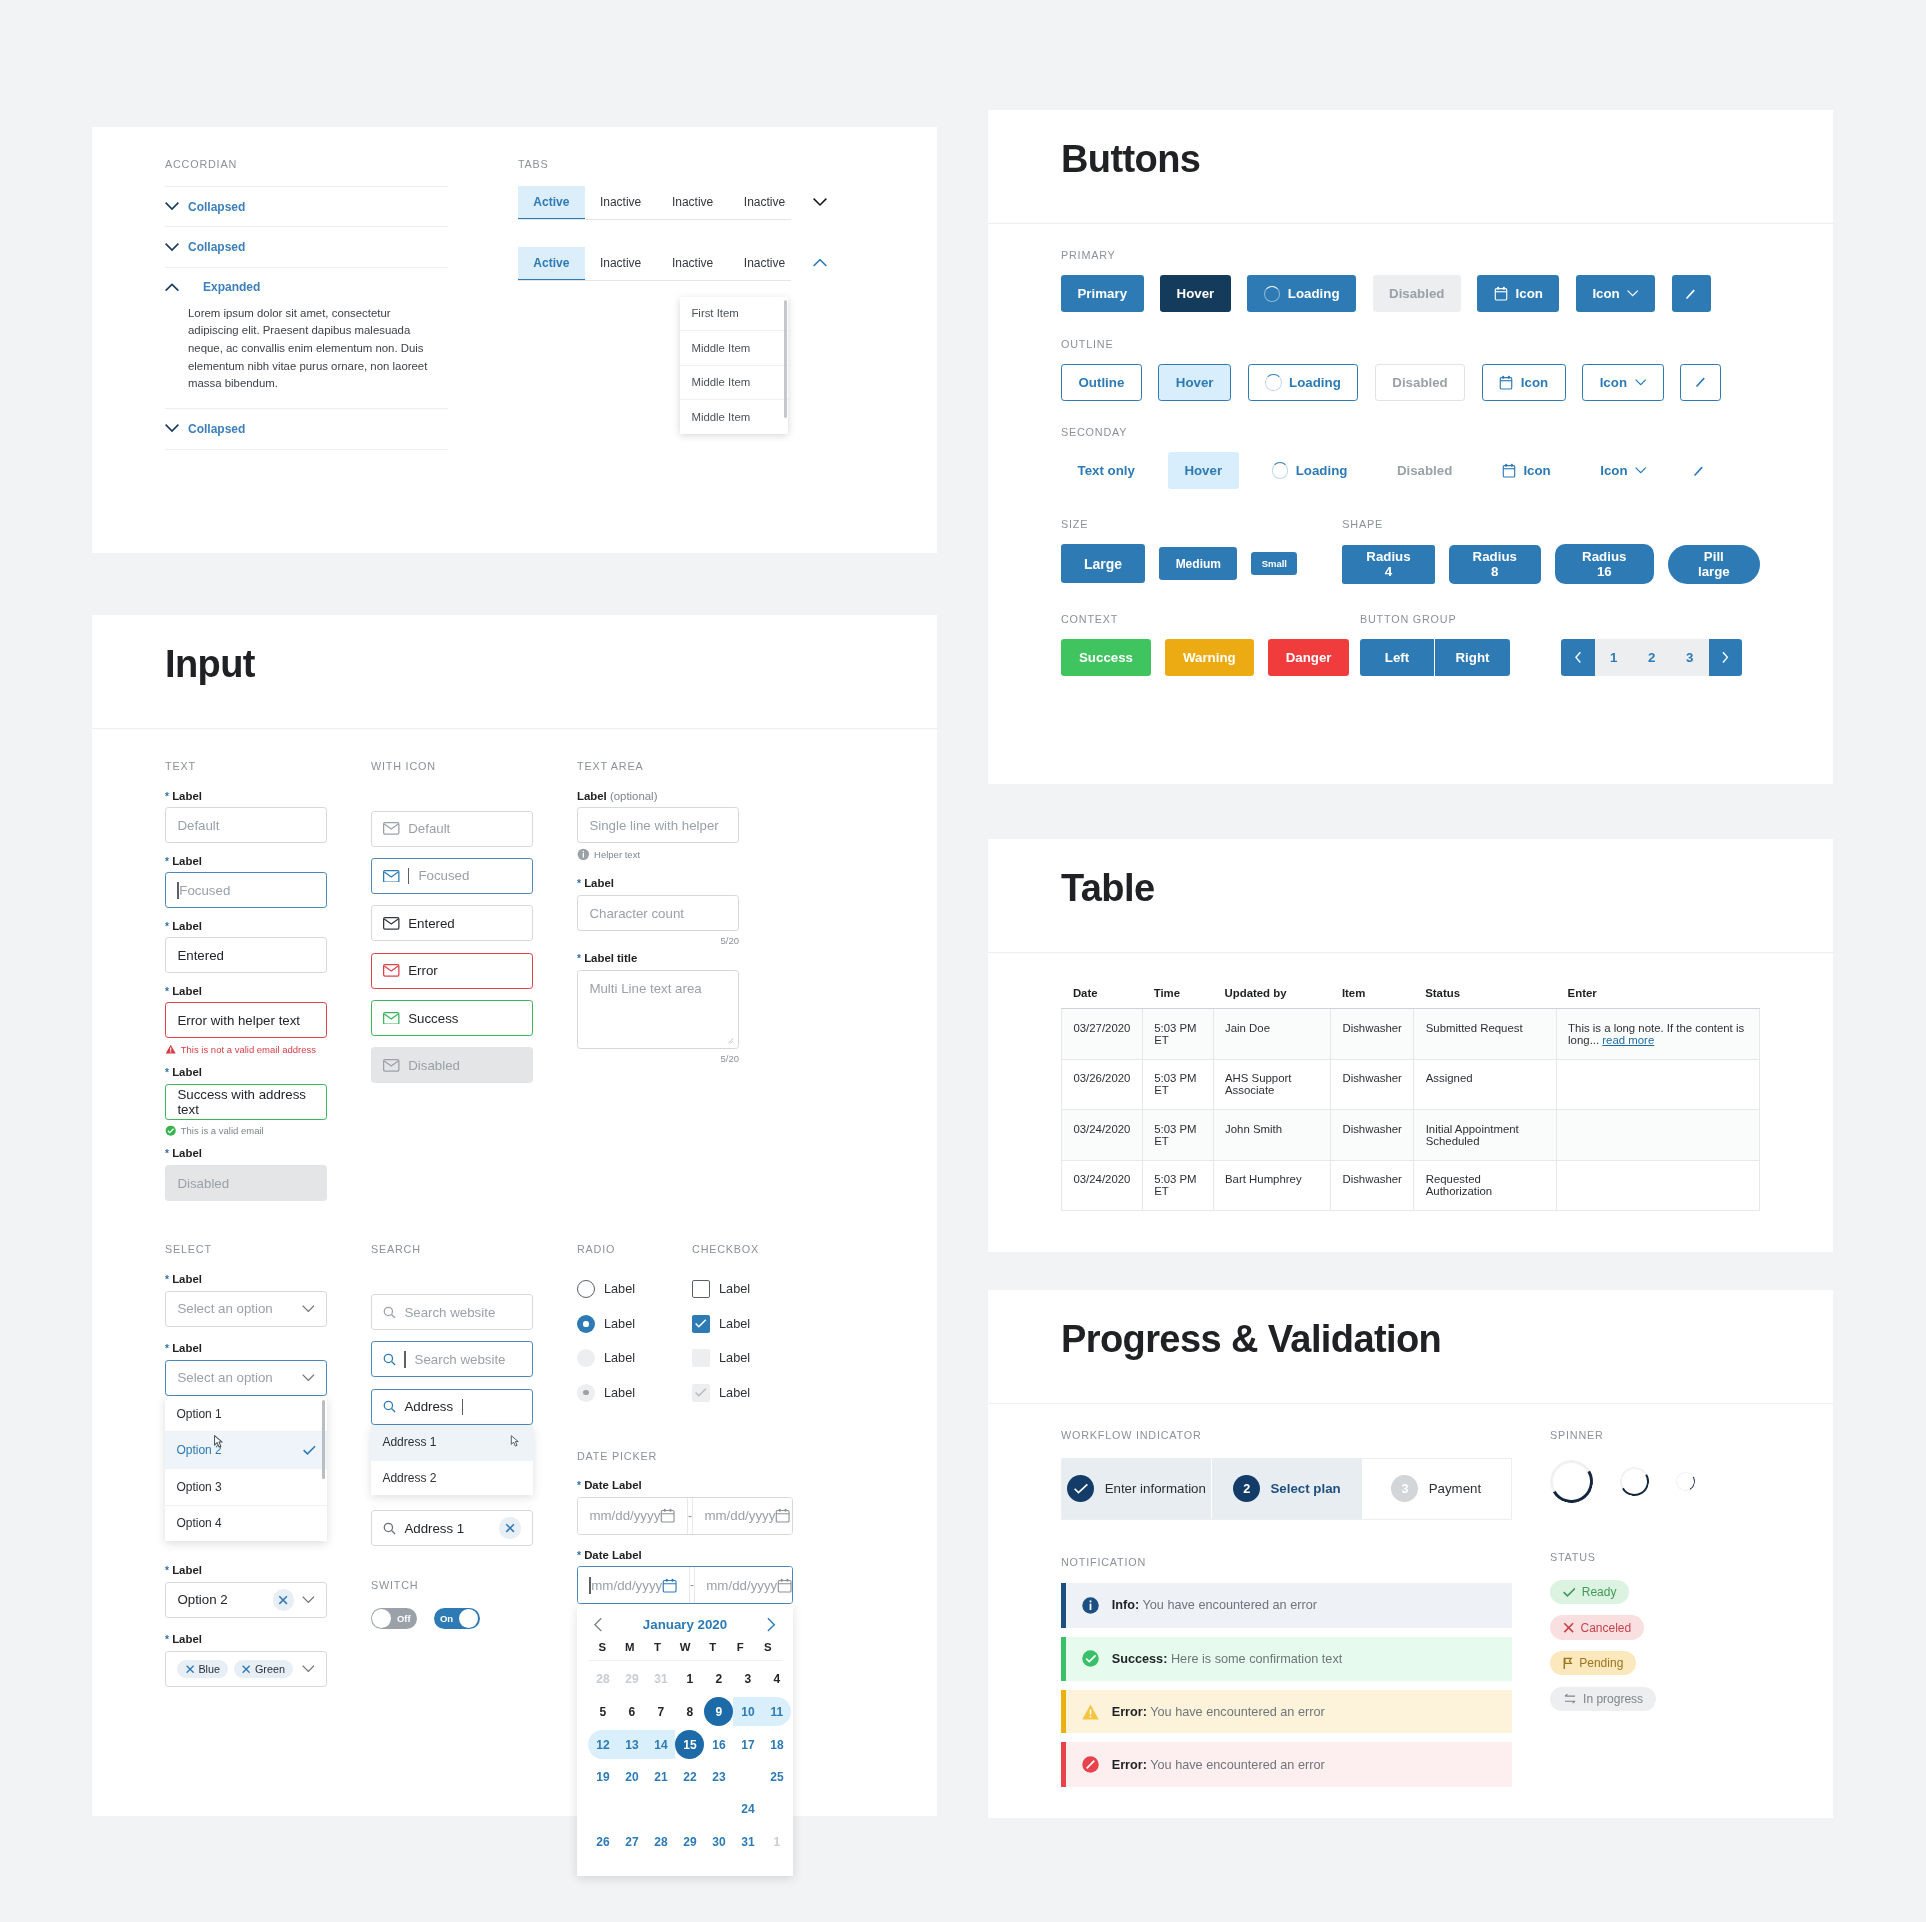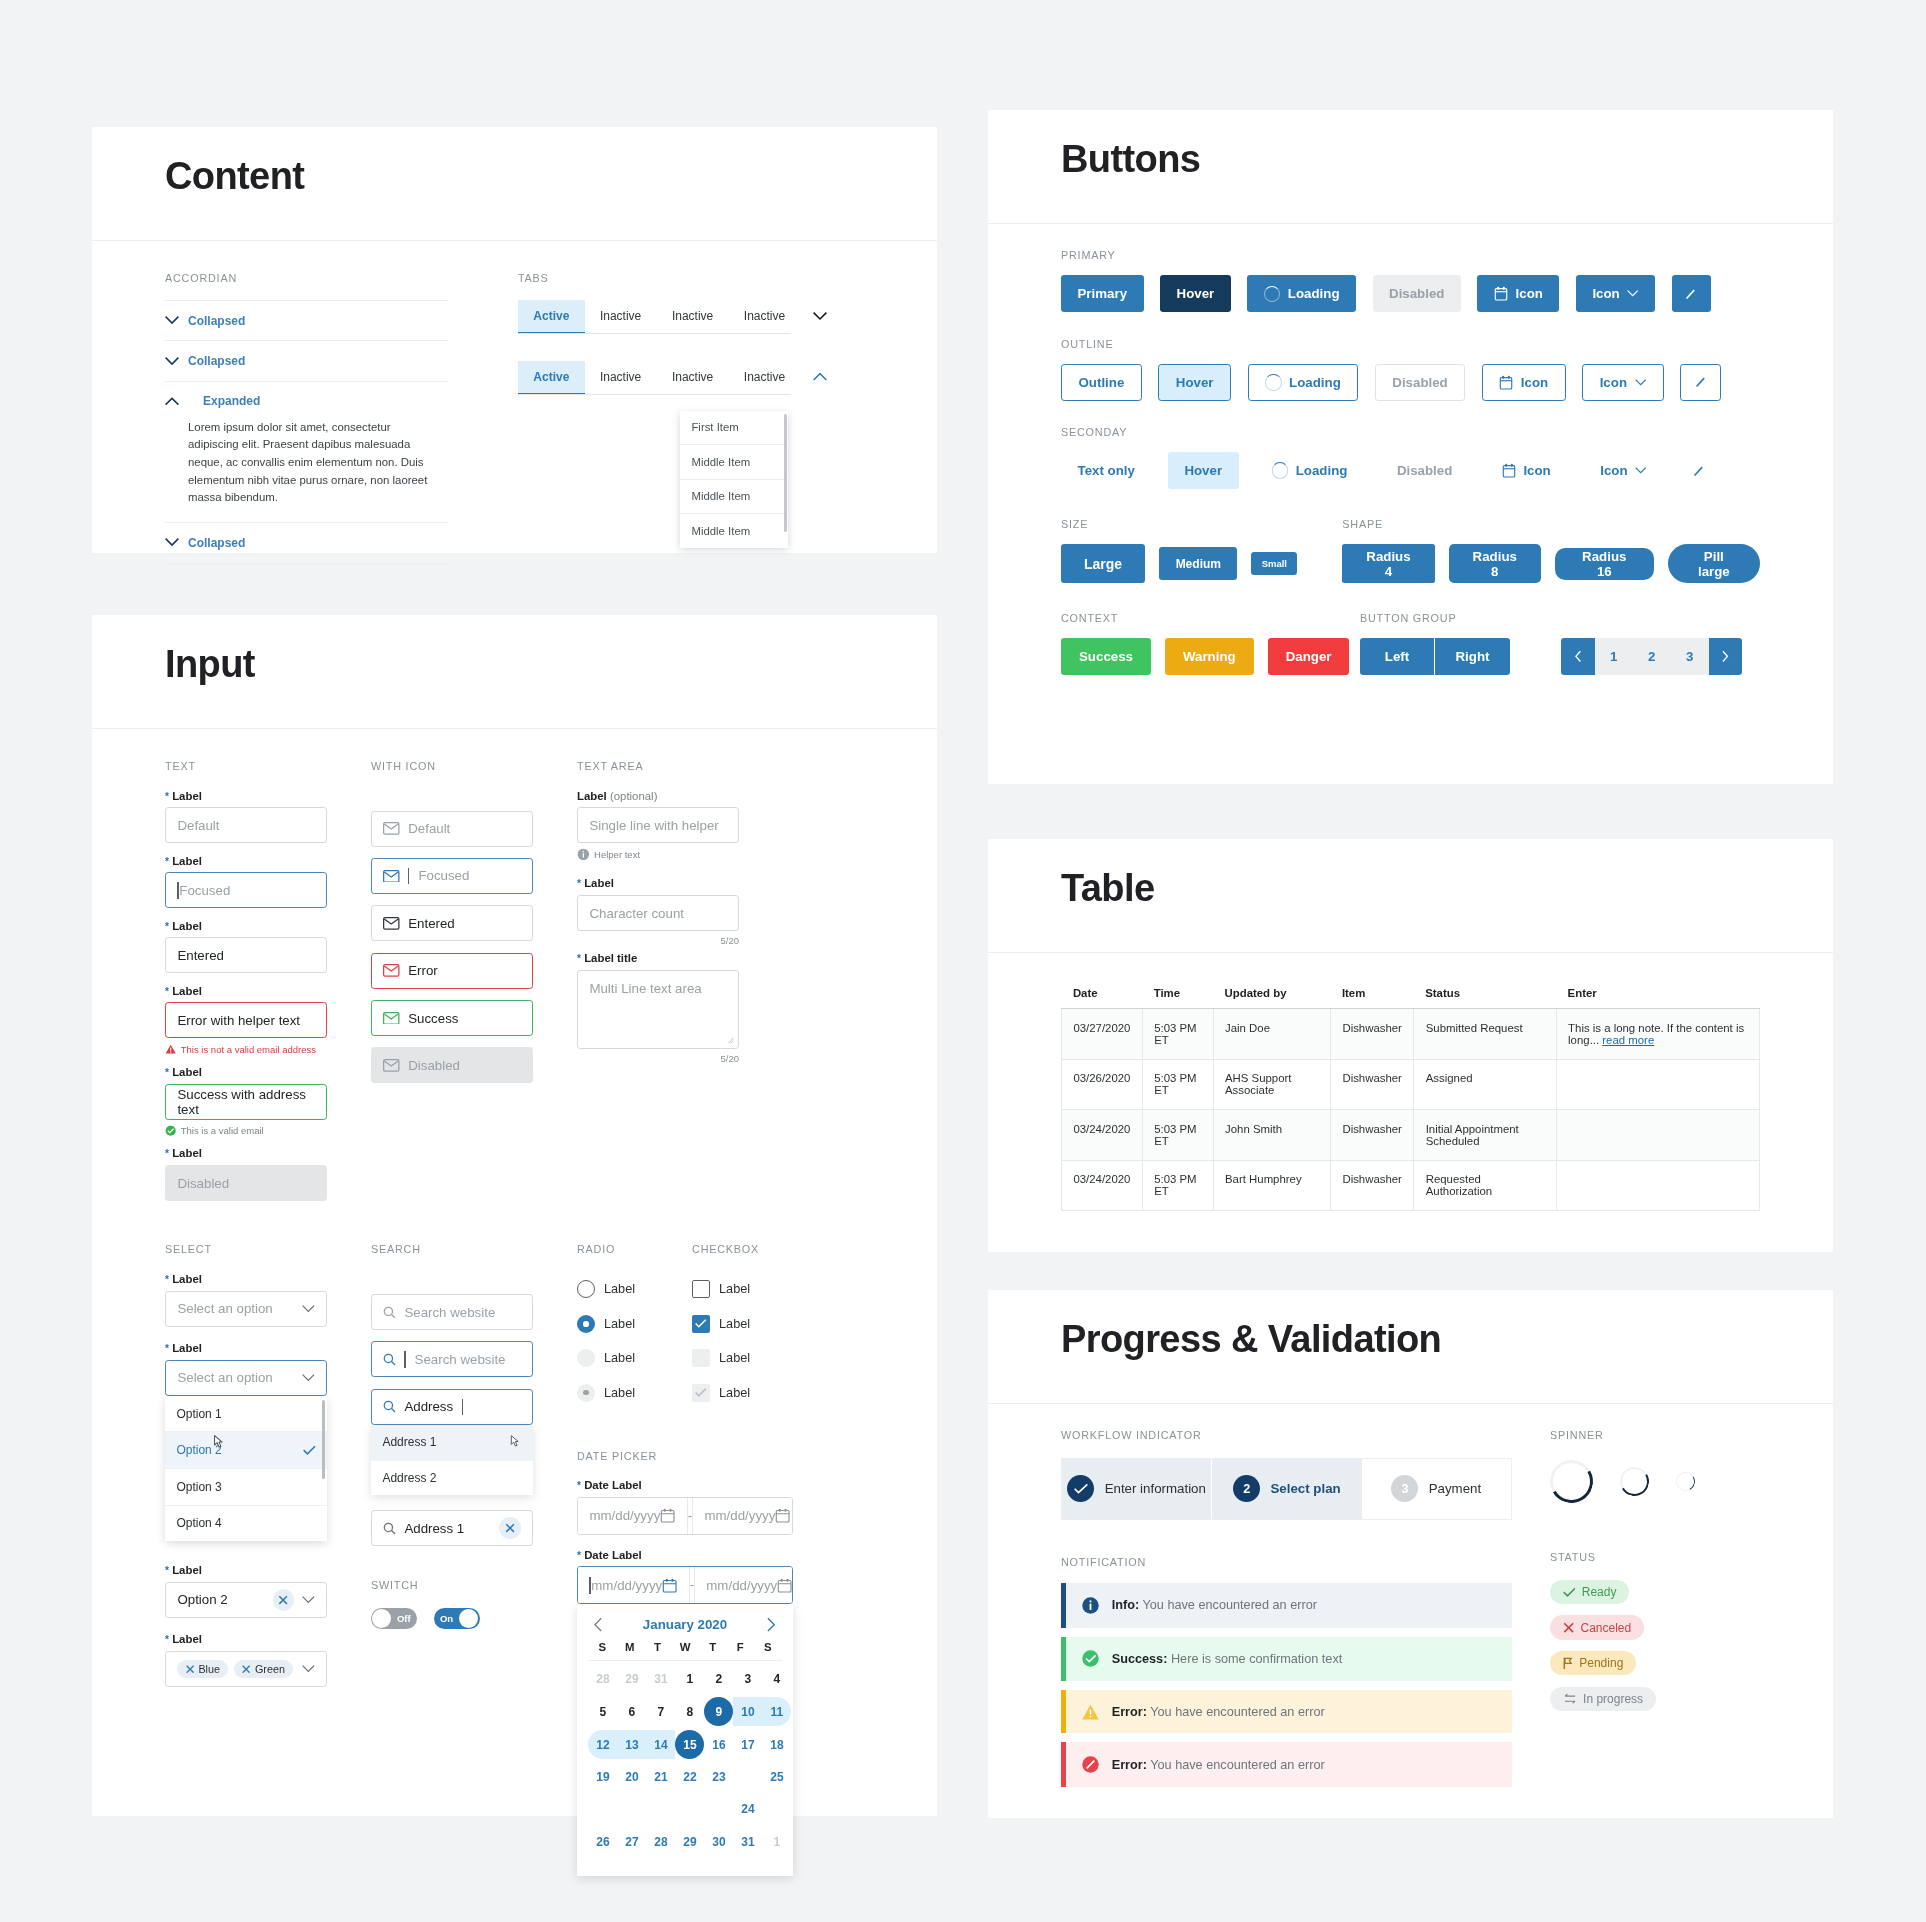--- a/index.html
+++ b/index.html
@@ -43,23 +43,20 @@
   table { border-collapse: collapse; width: 100%; }
   th { text-align: left; font-size: 11.4px; font-weight: bold; padding: 9px 11.4px; border-bottom: 1.3px solid #cfd3d7; }
   td { font-size: 11.4px; padding: 12.7px 11.4px; border: 0.6px solid #e6e8ea; color: #2c3034; vertical-align: top; }
   .cal-d { width: 29px; height: 29px; display: flex; align-items: center; justify-content: center;
            font-size: 12px; font-weight: bold; color: #2d7ab5; position: relative; z-index: 2; }
 </style>
 </head>
 <body>
 
 <div class="panel" style="left:92px;top:127px;width:845px;height:426px;">
-  <div class="panel-head">
-    <div class="panel-title">Content</div>
-  </div>
   <div class="panel-body" style="display:flex;gap:70px;">
 
     <div style="width:283px;">
       <div class="sec-label">ACCORDIAN</div>
       <div style="margin-top:16.5px;border-top:0.6px solid #eceef0;">
         <div style="border-bottom:0.6px solid #eceef0;padding:12.7px 0;display:flex;align-items:center;gap:9px;">
           <svg width="14" height="9" viewBox="0 0 22 14">
               <path d="M1 1l10 10L21 1" stroke="#1b3c5e" stroke-width="2.6" fill="none"></path>
             </svg>
           <span style="font-size:12px;font-weight:bold;color:#3d7fba;">Collapsed</span>
@@ -759,21 +756,21 @@
           <button class="btn" style="height:39px;padding:0 23px;font-size:14px;">Large</button>
           <button class="btn" style="height:33px;padding:0 16.5px;font-size:12px;">Medium</button>
           <button class="btn" style="height:23px;padding:0 10.2px;font-size:9.5px;">Small</button>
         </div>
       </div>
       <div>
         <div class="sec-label">SHAPE</div>
         <div style="margin-top:14px;display:flex;gap:14px;align-items:center;">
           <button class="btn" style="border-radius:2.5px;height:39px;padding:0 21.6px;">Radius 4</button>
           <button class="btn" style="border-radius:5.1px;height:39px;padding:0 21.6px;">Radius 8</button>
-          <button class="btn" style="border-radius:10.2px;height:32px;padding:0 21.6px;">Radius 16</button>
+          <button class="btn" style="border-radius:10.2px;height:40px;padding:0 21.6px;">Radius 16</button>
           <button class="btn" style="border-radius:25.4px;height:39px;padding:0 21.6px;">Pill large</button>
         </div>
       </div>
     </div>
 
     <div style="display:flex;margin-top:29px;">
       <div style="width:299px;">
         <div class="sec-label">CONTEXT</div>
         <div style="margin-top:14px;display:flex;gap:14px;align-items:center;" id="ctxrow">
             <button class="btn" style="background:#3fc45f;height:37px;padding:0 18px;">Success</button>

